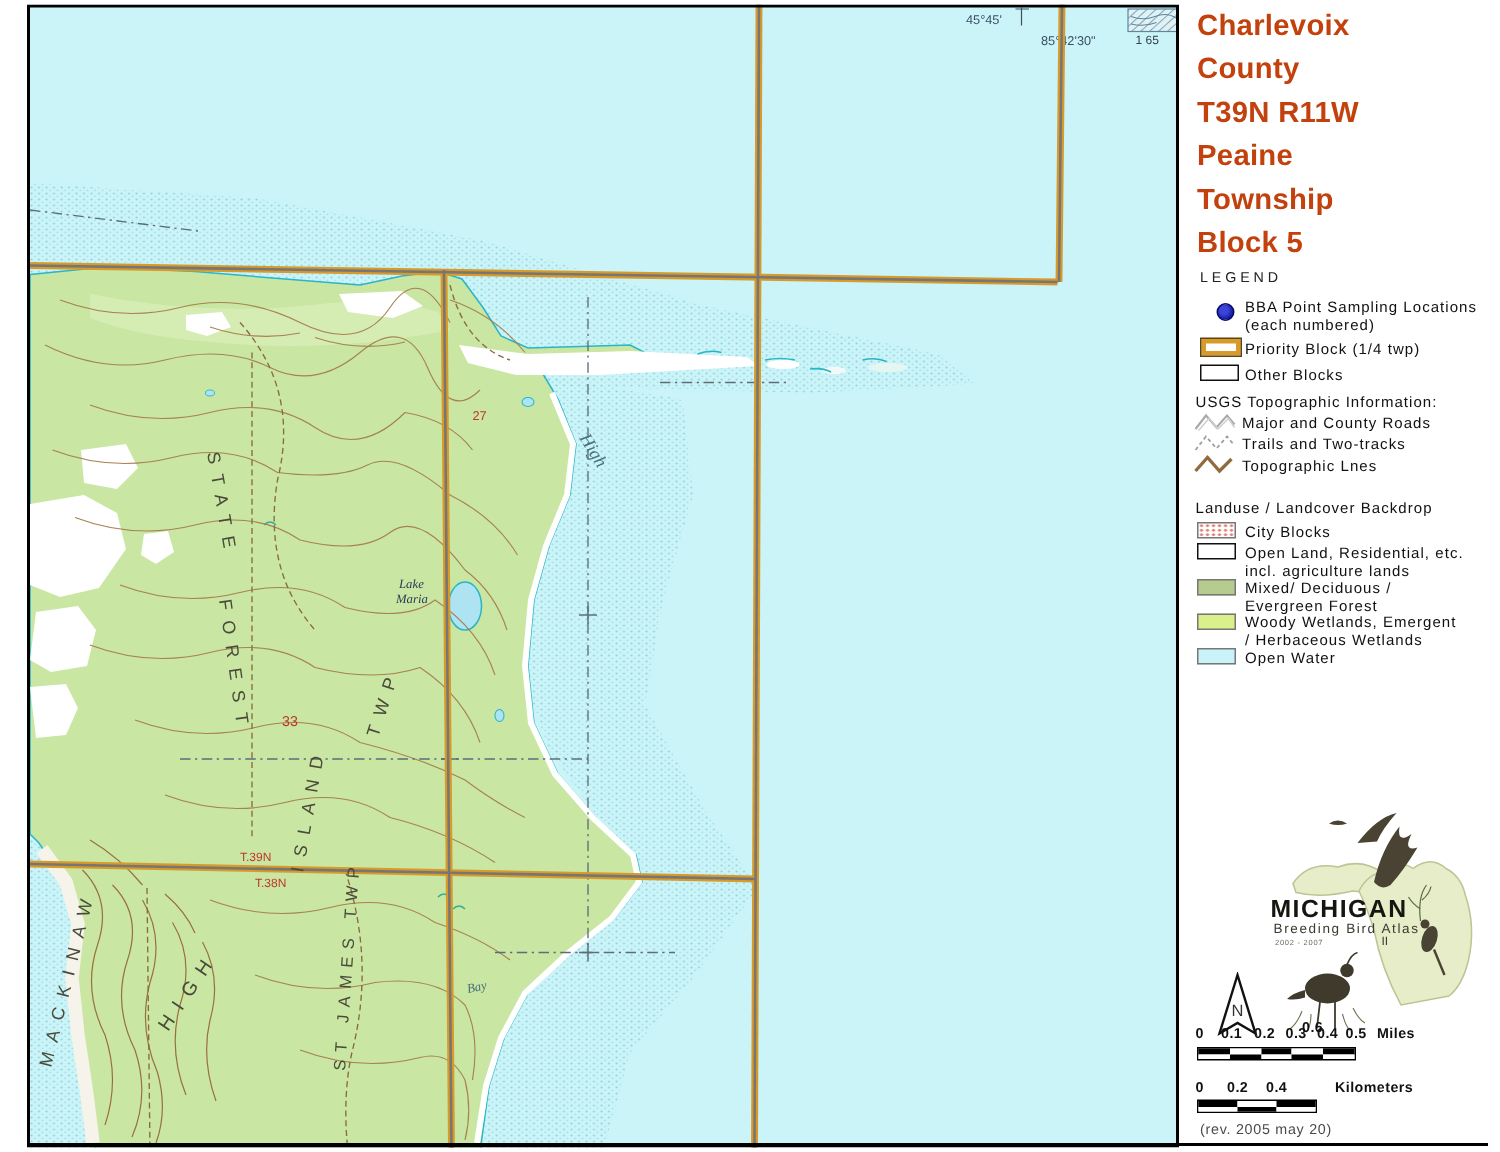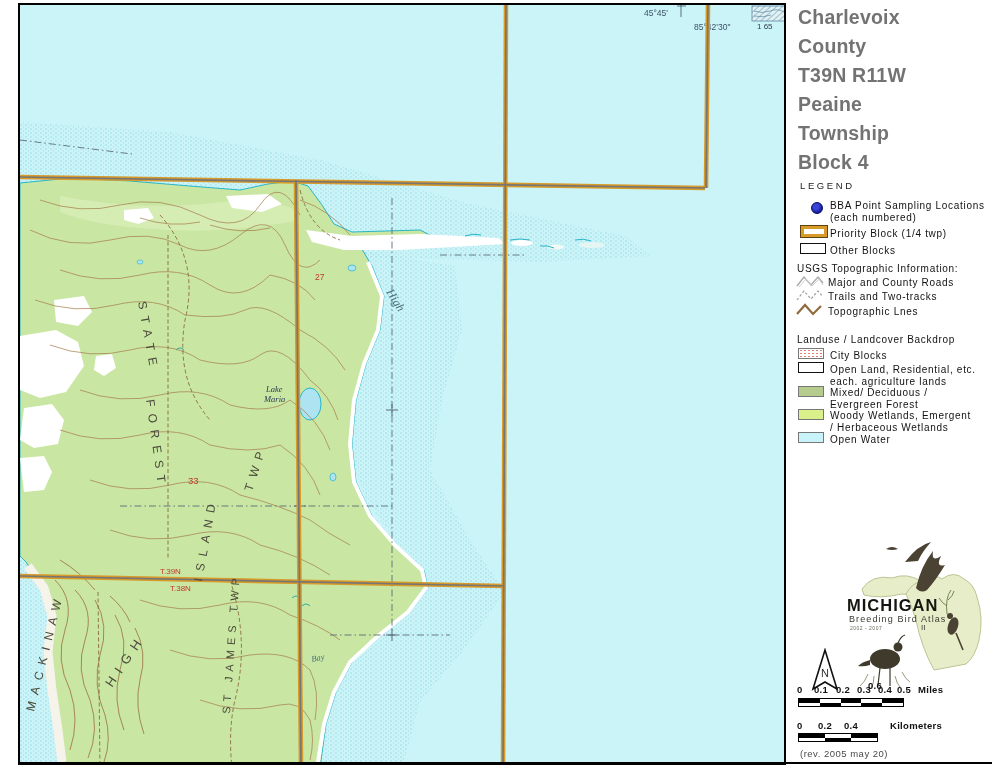--- a/index.html
+++ b/index.html
@@ -2,21 +2,21 @@
 <html><head>
 <meta charset="utf-8">
 <style>
   html,body{margin:0;padding:0;background:#fff;}
   #page{position:relative;width:1000px;height:768px;background:#fff;overflow:hidden;
         font-family:"Liberation Sans",sans-serif;padding-left:11px;}
   
   #mapsvg{position:absolute;left:18px;top:3px;width:768px;height:762px;}
   
   #panel{position:absolute;left:788px;top:0;width:212px;height:768px;background:#fff;}
-  .ttl{position:absolute;left:10px;font-size:19.5px;font-weight:700;color:#737373;letter-spacing:.2px;}
+  .ttl{position:absolute;left:10px;font-size:19.5px;font-weight:700;color:#c2410c;letter-spacing:.2px;}
   .lgh{position:absolute;left:12px;font-size:9.5px;letter-spacing:2.6px;color:#222;}
   .itm{position:absolute;font-size:10px;letter-spacing:.7px;color:#111;white-space:nowrap;}
   .bold{font-weight:400;}
   .sw{position:absolute;width:26px;height:11px;background:#fff;border:1px solid #555;box-sizing:border-box;}
   .sw.prio{border:3px solid #d89a28;outline:1px solid #5d430e;background:#fff;}
   .sw.oth{border:1px solid #111;}
   .sw.city{background-image:radial-gradient(#e07f76 1px,transparent 1.1px);background-size:4px 3px;border:1px solid #777;}
   .sw.forest{background:#b6cc8f;border:1px solid #777;}
   .sw.wet{background:#daf08b;border:1px solid #777;}
   .sw.wat{background:#c8f3f8;border:1px solid #777;}
@@ -192,21 +192,21 @@
 
     <rect x="19" y="4" width="766" height="760" fill="none" stroke="#000" stroke-width="2"></rect>
   </svg>
 
   <div id="panel">
     <div class="ttl" style="top:6px">Charlevoix</div>
     <div class="ttl" style="top:35px">County</div>
     <div class="ttl" style="top:64px">T39N R11W</div>
     <div class="ttl" style="top:93px">Peaine</div>
     <div class="ttl" style="top:122px">Township</div>
-    <div class="ttl" style="top:151px">Block 4</div>
+    <div class="ttl" style="top:151px">Block 5</div>
 
     <div class="lgh" style="top:180px">LEGEND</div>
 
     <span class="dot" style="left:23px;top:202px"></span>
     <div class="itm" style="left:42px;top:200px">BBA Point Sampling Locations</div>
     <div class="itm" style="left:42px;top:212px">(each numbered)</div>
 
     <span class="sw prio" style="left:13px;top:226px"></span>
     <div class="itm" style="left:42px;top:228px">Priority Block (1/4 twp)</div>
 
@@ -231,21 +231,21 @@
     </svg>
     <div class="itm" style="left:40px;top:306px">Topographic Lnes</div>
 
     <div class="itm bold" style="left:9px;top:334px">Landuse / Landcover Backdrop</div>
 
     <span class="sw city" style="left:10px;top:348px"></span>
     <div class="itm" style="left:42px;top:350px">City Blocks</div>
 
     <span class="sw" style="left:10px;top:362px;border-color:#111"></span>
     <div class="itm" style="left:42px;top:364px">Open Land, Residential, etc.</div>
-    <div class="itm" style="left:42px;top:376px">each. agriculture lands</div>
+    <div class="itm" style="left:42px;top:376px">incl. agriculture lands</div>
 
     <span class="sw forest" style="left:10px;top:386px"></span>
     <div class="itm" style="left:42px;top:387px">Mixed/ Deciduous /</div>
     <div class="itm" style="left:42px;top:399px">Evergreen Forest</div>
 
     <span class="sw wet" style="left:10px;top:409px"></span>
     <div class="itm" style="left:42px;top:410px">Woody Wetlands, Emergent</div>
     <div class="itm" style="left:42px;top:422px">/ Herbaceous Wetlands</div>
 
     <span class="sw wat" style="left:10px;top:432px"></span>

